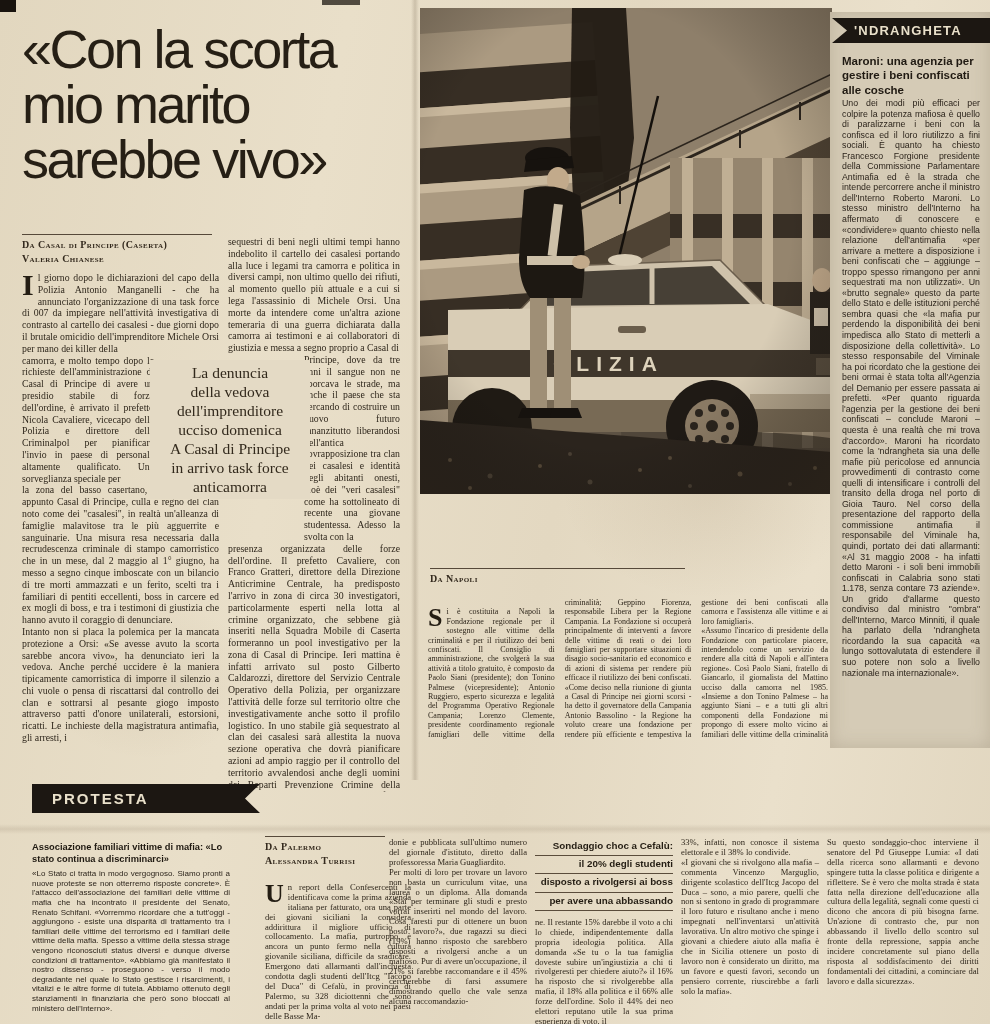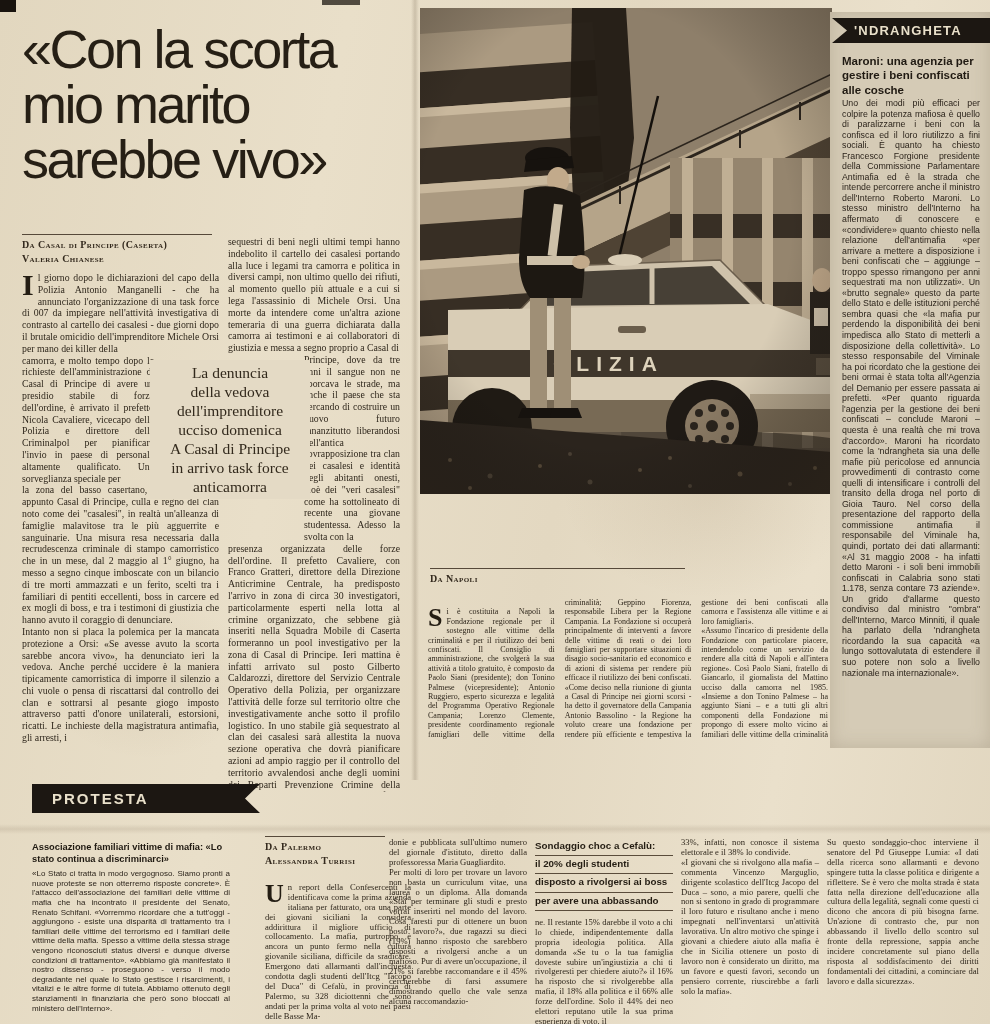--- a/index.html
+++ b/index.html
@@ -40,21 +40,21 @@
   .sb-body{font-family:"Liberation Sans",sans-serif;font-size:8.8px;line-height:1.2;
            color:#2c241b;text-align:justify;white-space:pre-line;}
   
   .hl-bottom{font-size:30px;font-weight:bold;color:#261e13;white-space:nowrap;letter-spacing:-.3px;}
   .assoc-lead{font-family:"Liberation Sans",sans-serif;font-weight:bold;font-size:9.3px;
               line-height:1.25;color:#1f1911;}
   .assoc-body{font-family:"Liberation Sans",sans-serif;font-size:8px;line-height:1.2;
               color:#2d251c;text-align:justify;white-space:pre-line;}
   .pal-col{font-size:8.6px;line-height:9.9px;color:#2f271c;}
   .sbox{font-family:"Liberation Sans",sans-serif;font-weight:bold;font-size:9.8px;color:#241d13;}
-  .sbox div{border-bottom:1px solid #5a4c3b;padding:2px 0 3px 0;line-height:1.25;}
+  .sbox div{border-bottom:1px solid #5a4c3b;padding:2px 0 3px 0;line-height:1.25;text-align:right;}
   
   .crease-v{background:linear-gradient(90deg,transparent,rgba(90,72,50,.20),transparent);}
   .fold-h{background:linear-gradient(180deg,transparent,rgba(95,75,52,.12),transparent);}
   .stain{border-radius:50%;}
 </style>
 </head>
 <body>
 
 <div class="page">
 

